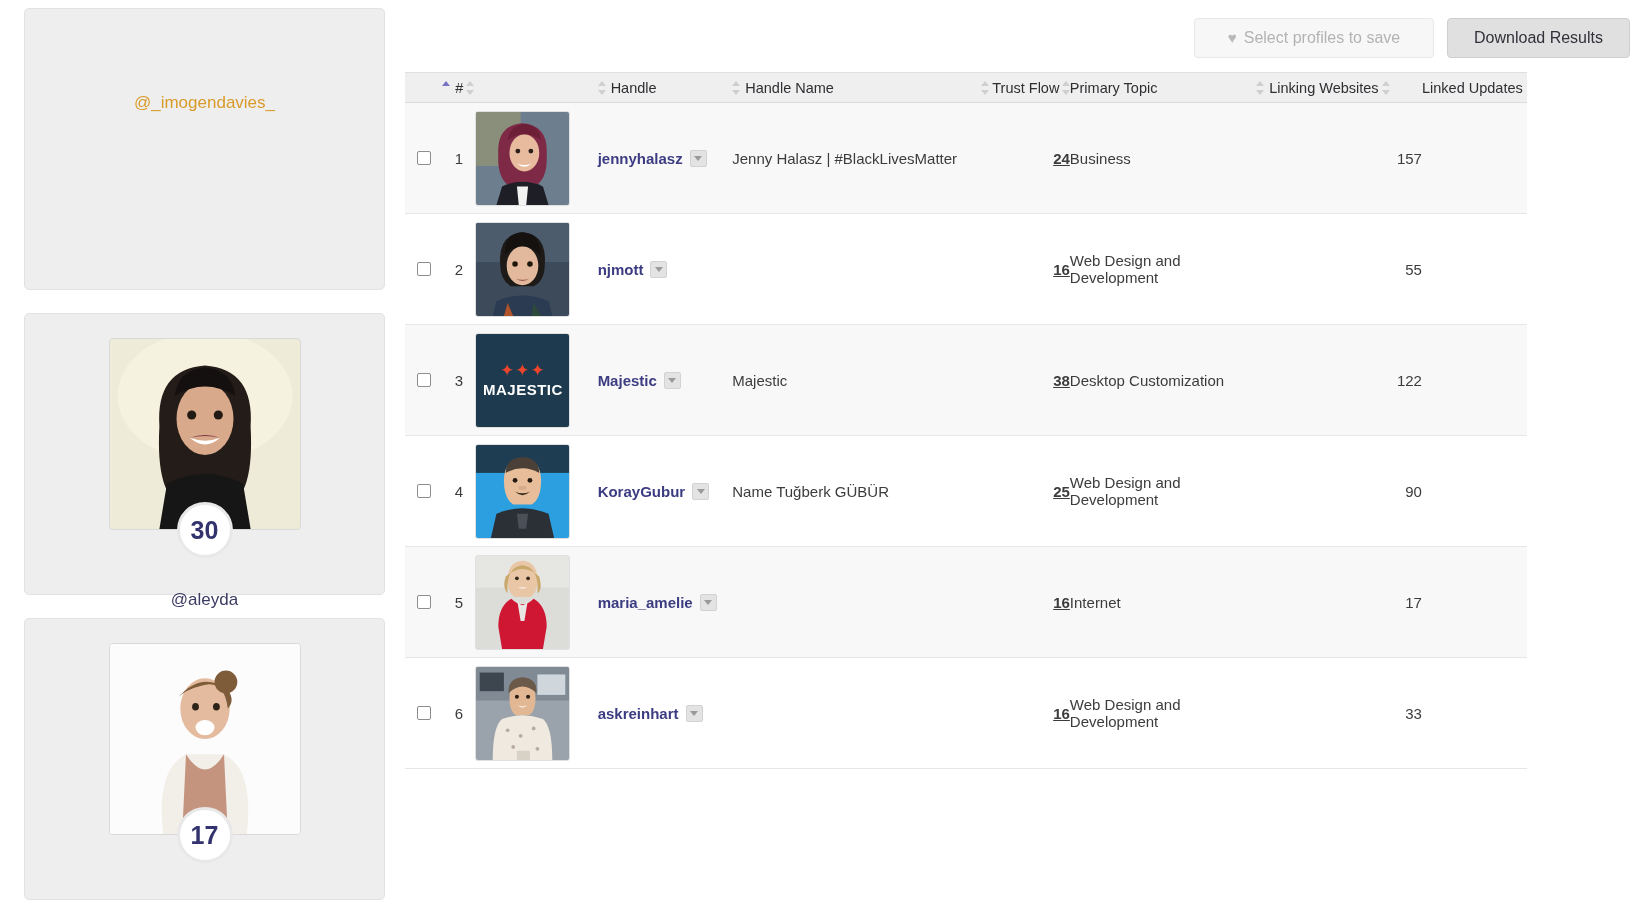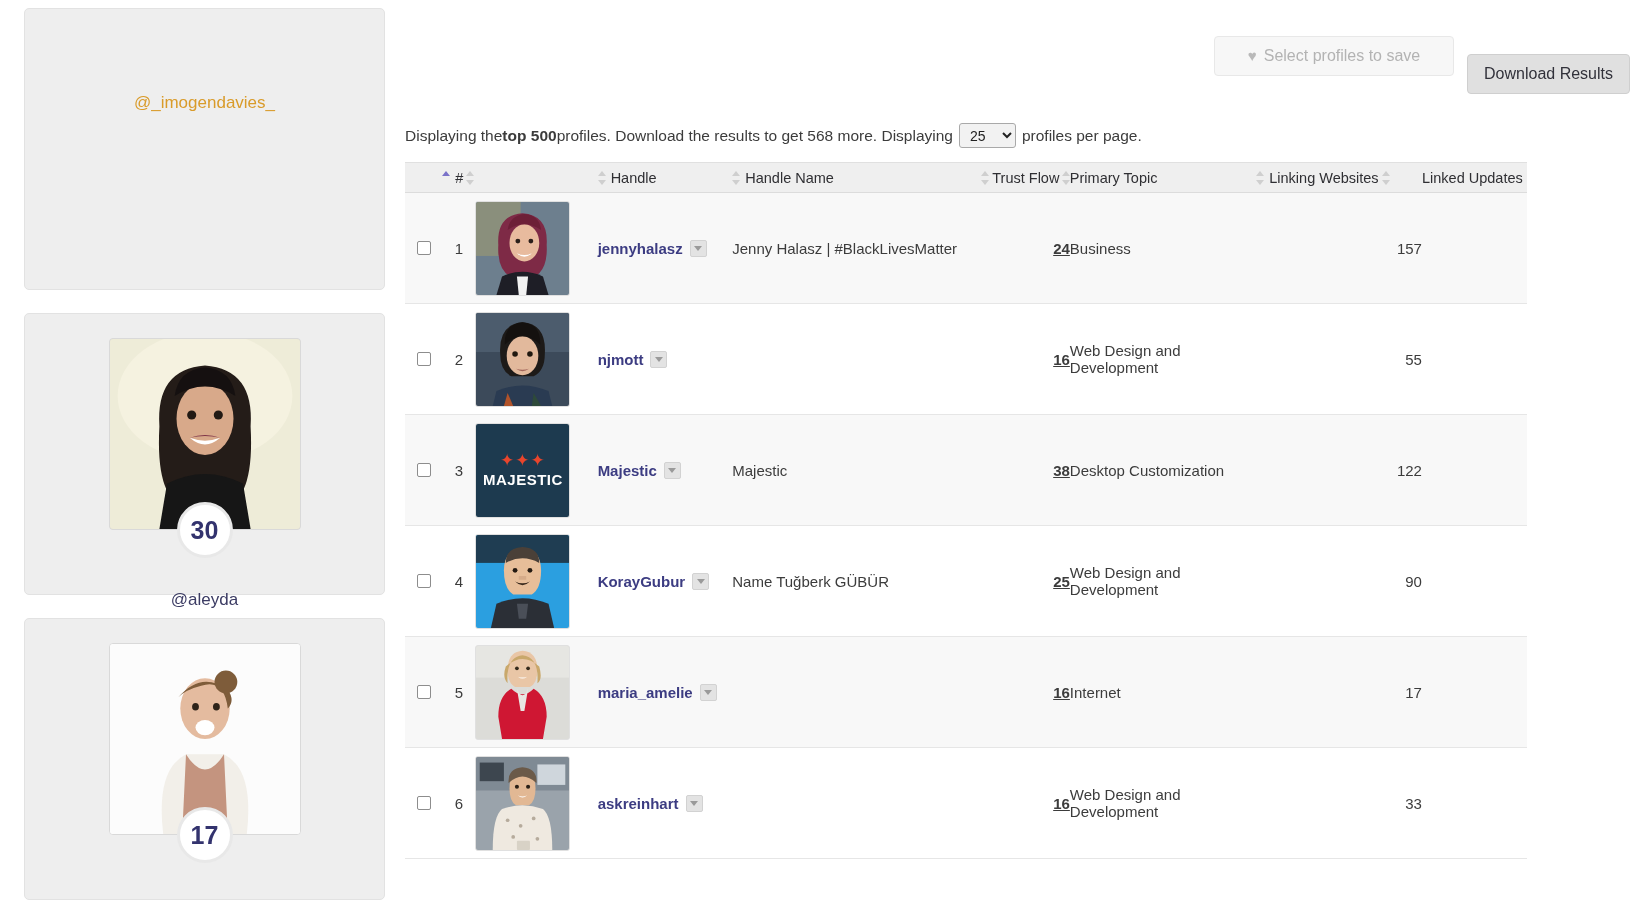--- a/index.html
+++ b/index.html
@@ -86,40 +86,39 @@
   .toolbar {
     display: flex;
     justify-content: flex-end;
     align-items: center;
     gap: 13px;
     padding-right: 20px;
   }
   .btn {
     font-size: 16px;
     border-radius: 4px;
-    padding: 9px 16px;
+    padding: 9px 26px;
     border: 1px solid #d6d6d6;
     line-height: 20px;
     white-space: nowrap;
   }
   .btn-save {
     background: #f7f7f7;
     color: #b3b3b3;
     border-color: #e8e8e8;
     min-width: 240px;
     text-align: center;
   }
   .heart { color: #b9b9b9; margin-right: 7px; font-size: 15px; }
   .btn-download {
     background: #e0e0e0;
     color: #31313a;
     border-color: #cfcfcf;
     min-width: 159px;
     text-align: center;
-    margin-top: 36px;
   }
 
   .info-line {
     margin-top: 29px;
     padding-left: 0;
     font-size: 15.5px;
     color: #3c3c3c;
     display: flex;
     align-items: center;
     gap: 0;
@@ -342,27 +341,20 @@
 
   <div class="main">
 
     <div class="toolbar">
       <button class="btn btn-save">
         <span class="heart">♥</span><span>Select profiles to save</span>
       </button>
       <button class="btn btn-download">Download Results</button>
     </div>
 
-    <div class="info-line">
-      <span>Displaying the </span>
-        <b>top 500</b>
-        <span> profiles. Download the results to get 568 more. Displaying </span>
-        <select class="per-page-select"><option>25</option></select>
-        <span> profiles per page.</span>
-    </div>
 
 
     <div class="table-wrap">
       <table class="results">
         <colgroup>
           <col style="width:36px">
           <col style="width:32px">
           <col style="width:118px">
           <col style="width:130px">
           <col style="width:240px">

